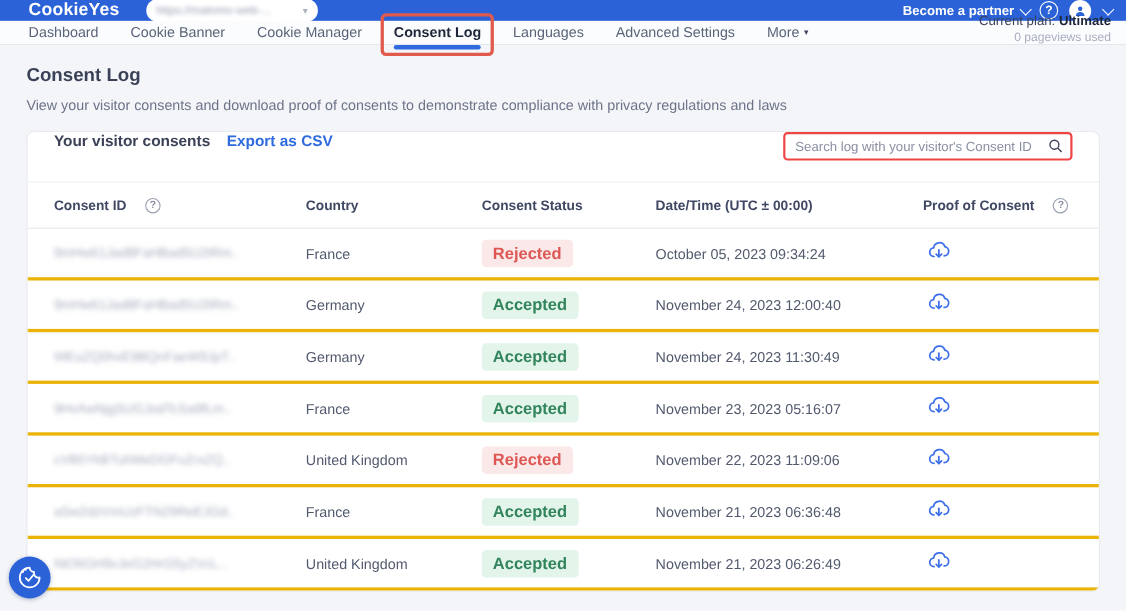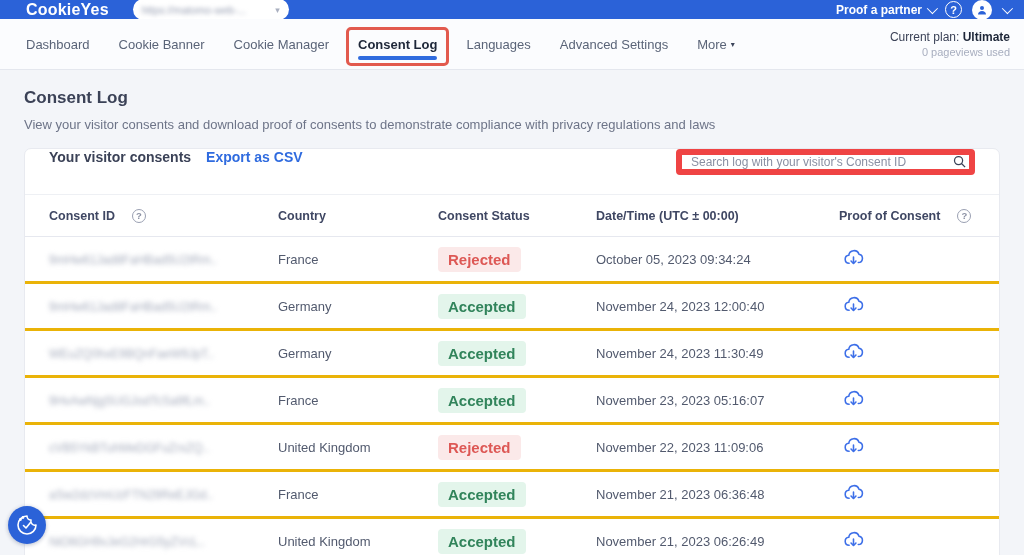--- a/index.html
+++ b/index.html
@@ -15,21 +15,21 @@
   .pill-chev { color:#aab0c0; font-size:9px; }
   .topbar-right { margin-left:auto; display:flex; align-items:center; gap:10px; }
   .partner { color:#fff; font-size:12px; font-weight:bold; display:flex; align-items:center; gap:5px; cursor:pointer; }
   .chev-white { width:8px; height:8px; border-right:1.5px solid #fff; border-bottom:1.5px solid #fff;
     transform:rotate(45deg) translateY(-2px); }
   .help-circle { width:17px; height:17px; border:1.5px solid #fff; border-radius:50%; color:#fff;
     font-size:11px; font-weight:bold; display:flex; align-items:center; justify-content:center; cursor:pointer; }
   .avatar { width:20px; height:20px; background:#fff; border-radius:50%; display:flex; align-items:center; justify-content:center; cursor:pointer; }
 
   
-  .subnav { height:51px; background:#fbfcfe; border-bottom:1px solid #e4e7ee; display:flex; align-items:center;
+  .subnav { height:22px; background:#fbfcfe; border-bottom:1px solid #e4e7ee; display:flex; align-items:flex-end;
     padding:0 14px 0 26px; position:relative; }
   .nav-items { display:flex; align-items:center; gap:29px; }
   .nav-item { font-size:13px; color:#5a6478; cursor:pointer; white-space:nowrap; display:flex; align-items:center; gap:4px; }
   .nav-item.active { font-weight:bold; color:#1d2638; position:relative; border:3px solid #e25a4e;
     border-radius:5px; padding:7px 9px 11px; margin:-7px -12px -11px -12px; }
   .nav-item.active .active-underline { position:absolute; left:9px; right:9px; bottom:3px; height:4px;
     background:#2f6bde; border-radius:2px; }
   .more-caret { color:#3c445a; font-size:8px; }
   .plan-box { margin-left:auto; text-align:right; }
   .plan-line { font-size:12px; color:#3b4257;margin-left:48px; }
@@ -40,21 +40,21 @@
   .page-head { padding:18px 24px 0; }
   .page-title { font-size:17px; font-weight:bold; color:#3b4257; }
   .page-sub { font-size:13px; color:#6d7488; margin-top:9px; }
 
   
   .card { margin:16px 24px 0; background:#fff; border:1px solid #e8eaf0; border-radius:7px; overflow:hidden; }
   .card-head { height:46px; display:flex; align-items:flex-start; padding:0 24px; border-bottom:1px solid #eef0f4; }
   .card-title { font-size:14px; font-weight:bold; color:#3b4257; }
   .export-link { font-size:14px; font-weight:bold; color:#2f6bdf; margin-left:15px; text-decoration:none; cursor:pointer; }
   .search-wrap { margin-left:auto; position:relative; }
-  .search-input { width:299px; height:26px; border:6px solid #ef4444; border-radius:4px; padding:0 30px 0 9px;
+  .search-input { width:263px; height:26px; border:2px solid #ef4444; border-radius:4px; padding:0 30px 0 9px;
     font-size:12px; color:#3b4257; outline:none; font-family:"Liberation Sans", sans-serif; }
   .search-input::placeholder { color:#8a90a3; }
   .search-icon { position:absolute; right:8px; top:5px; }
 
   
   .thead, .trow { display:grid; grid-template-columns:253px 160px 158px 243px 1fr; align-items:center; }
   .thead { height:42px; border-bottom:1px solid #e6e8ef; }
   .th { font-size:12.5px; font-weight:bold; color:#3f4763; display:flex; align-items:center; gap:17px; }
   .th:first-child, .td:first-child { padding-left:24px; }
   .q-icon { width:14px; height:14px; border:1px solid #9aa0b2; border-radius:50%; color:#8a90a3; font-size:9.5px;
@@ -75,21 +75,21 @@
 <body>
 
 <header class="topbar">
   <div class="logo">CookieYes</div>
   <div class="domain-pill">
     <span class="domain-text">https://matomo-web-...</span>
     <span class="pill-chev">▾</span>
   </div>
   <div class="topbar-right">
     <div class="partner">
-      <span>Proof a partner</span>
+      <span>Become a partner</span>
       <span class="chev-white"></span>
     </div>
     <div class="help-circle">?</div>
     <div class="avatar">
       <svg width="12" height="12" viewBox="0 0 24 24">
         <circle cx="12" cy="8" r="4" fill="#2b62d8"></circle>
         <path d="M4 21c0-4.4 3.6-7 8-7s8 2.6 8 7" fill="#2b62d8"></path>
       </svg>
     </div>
     <span class="chev-white"></span>

